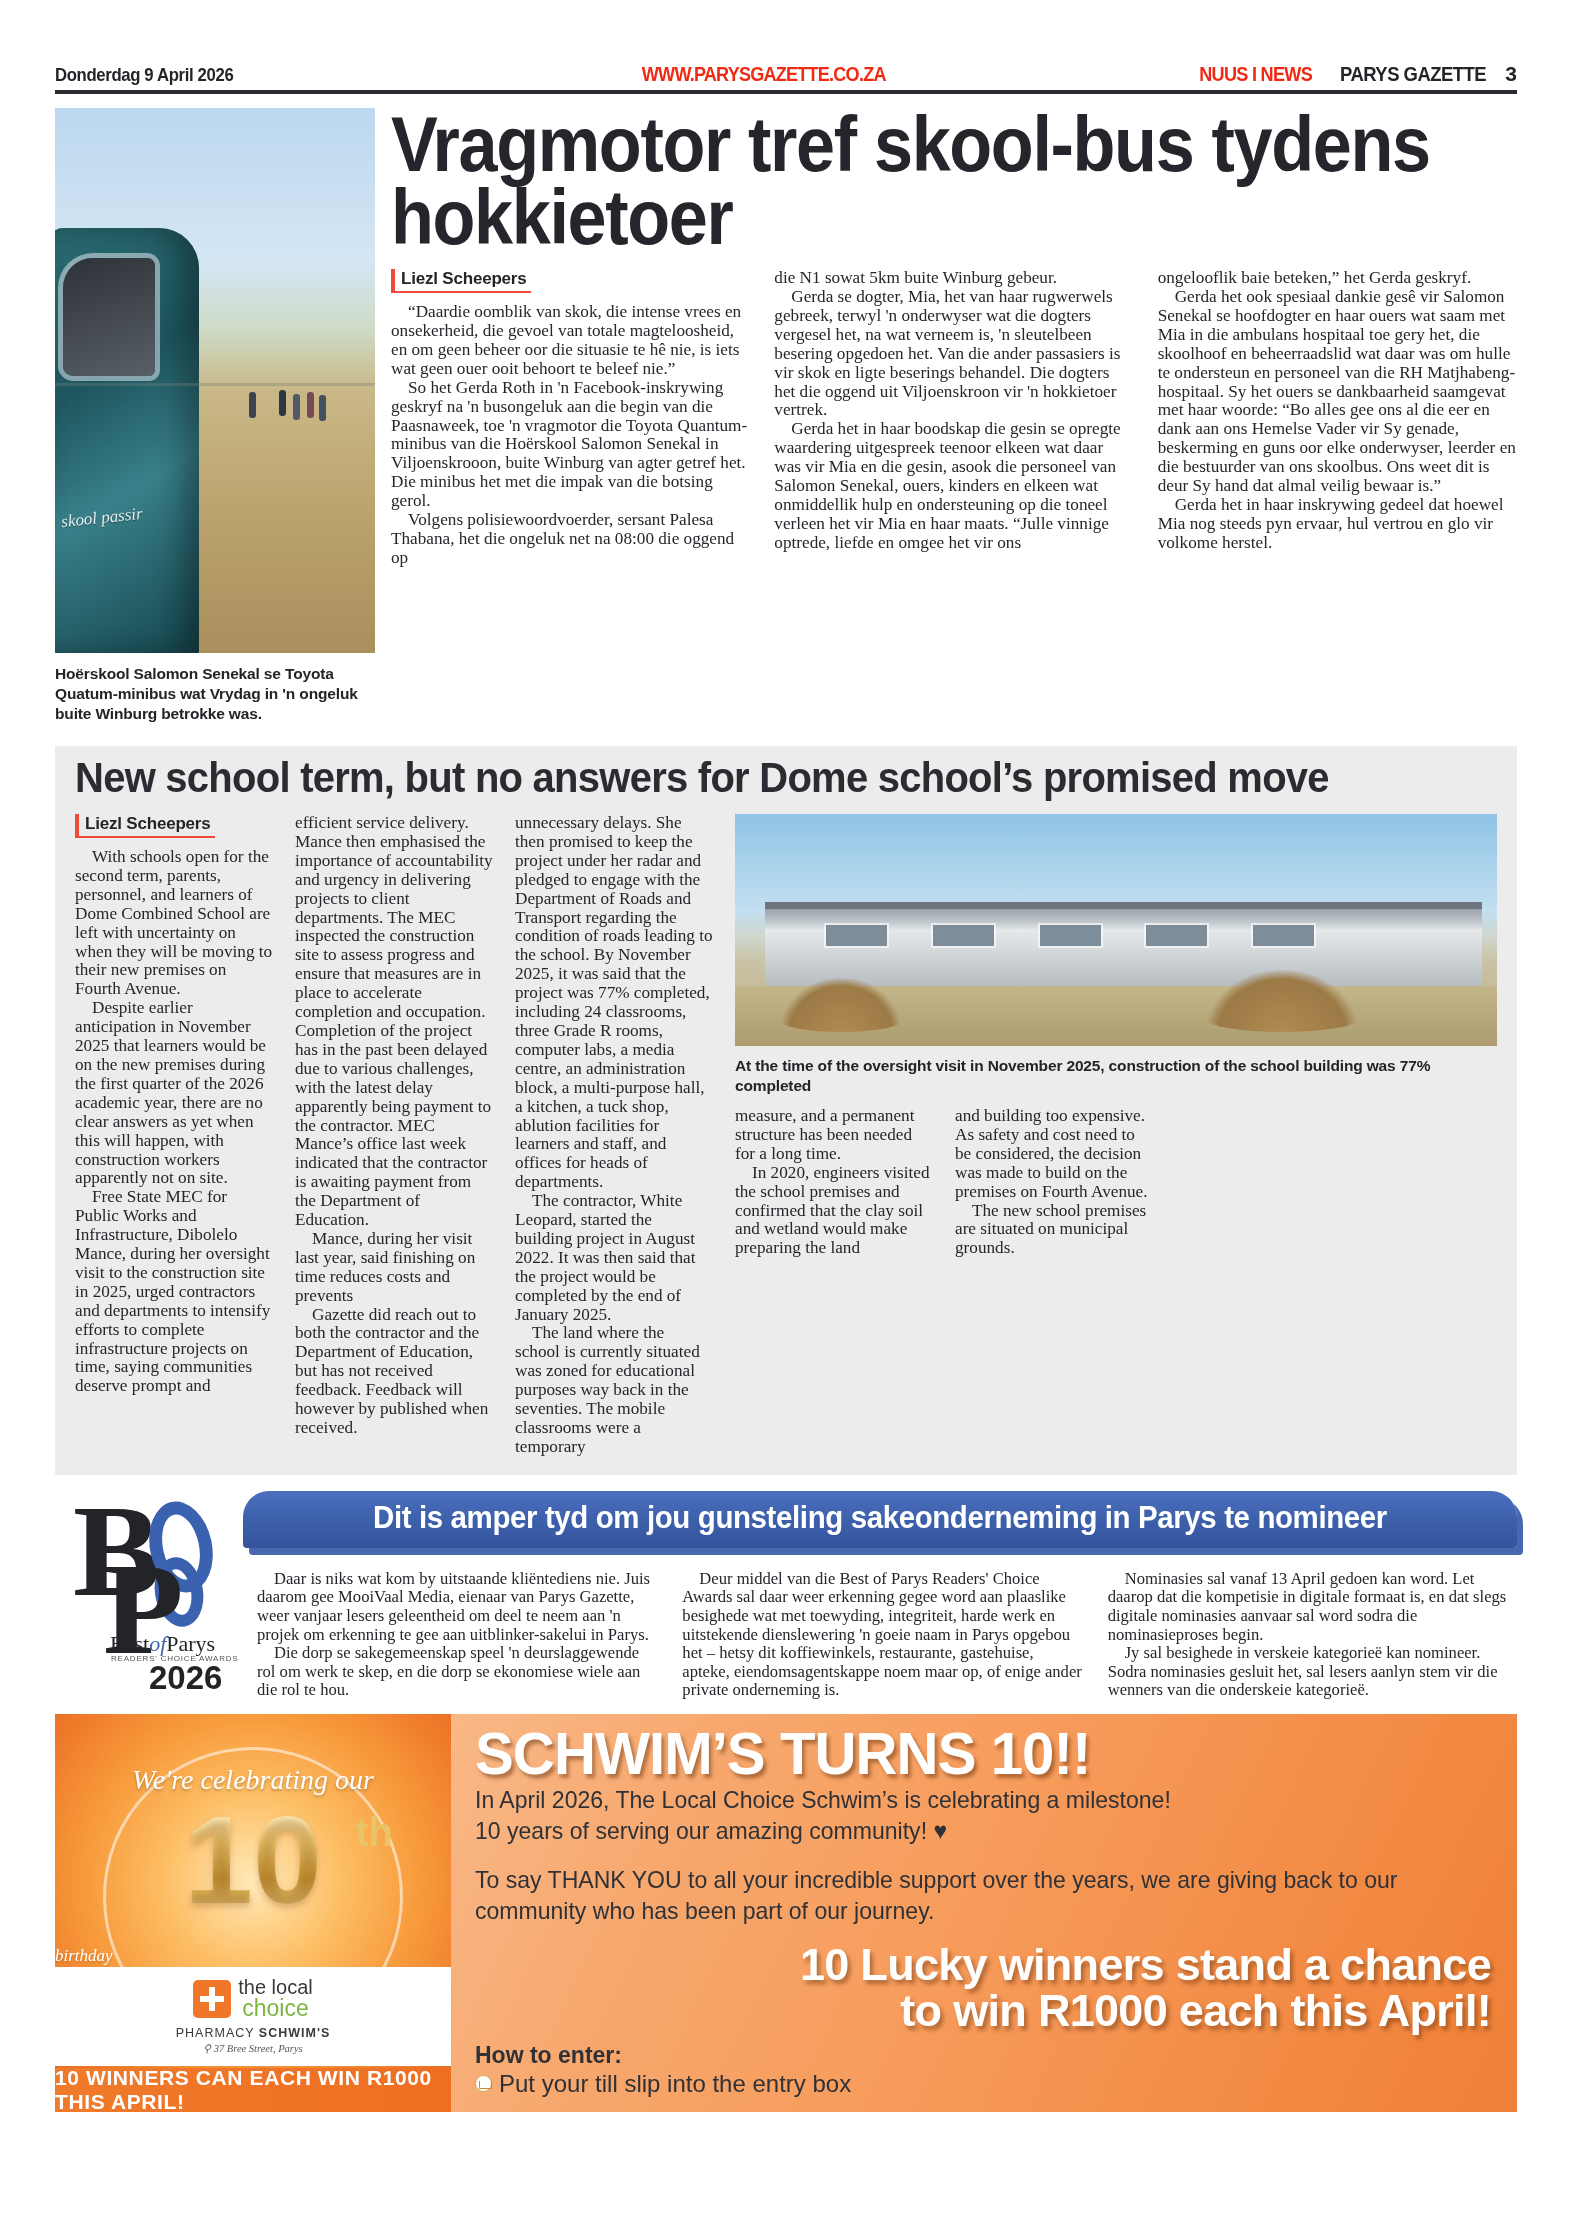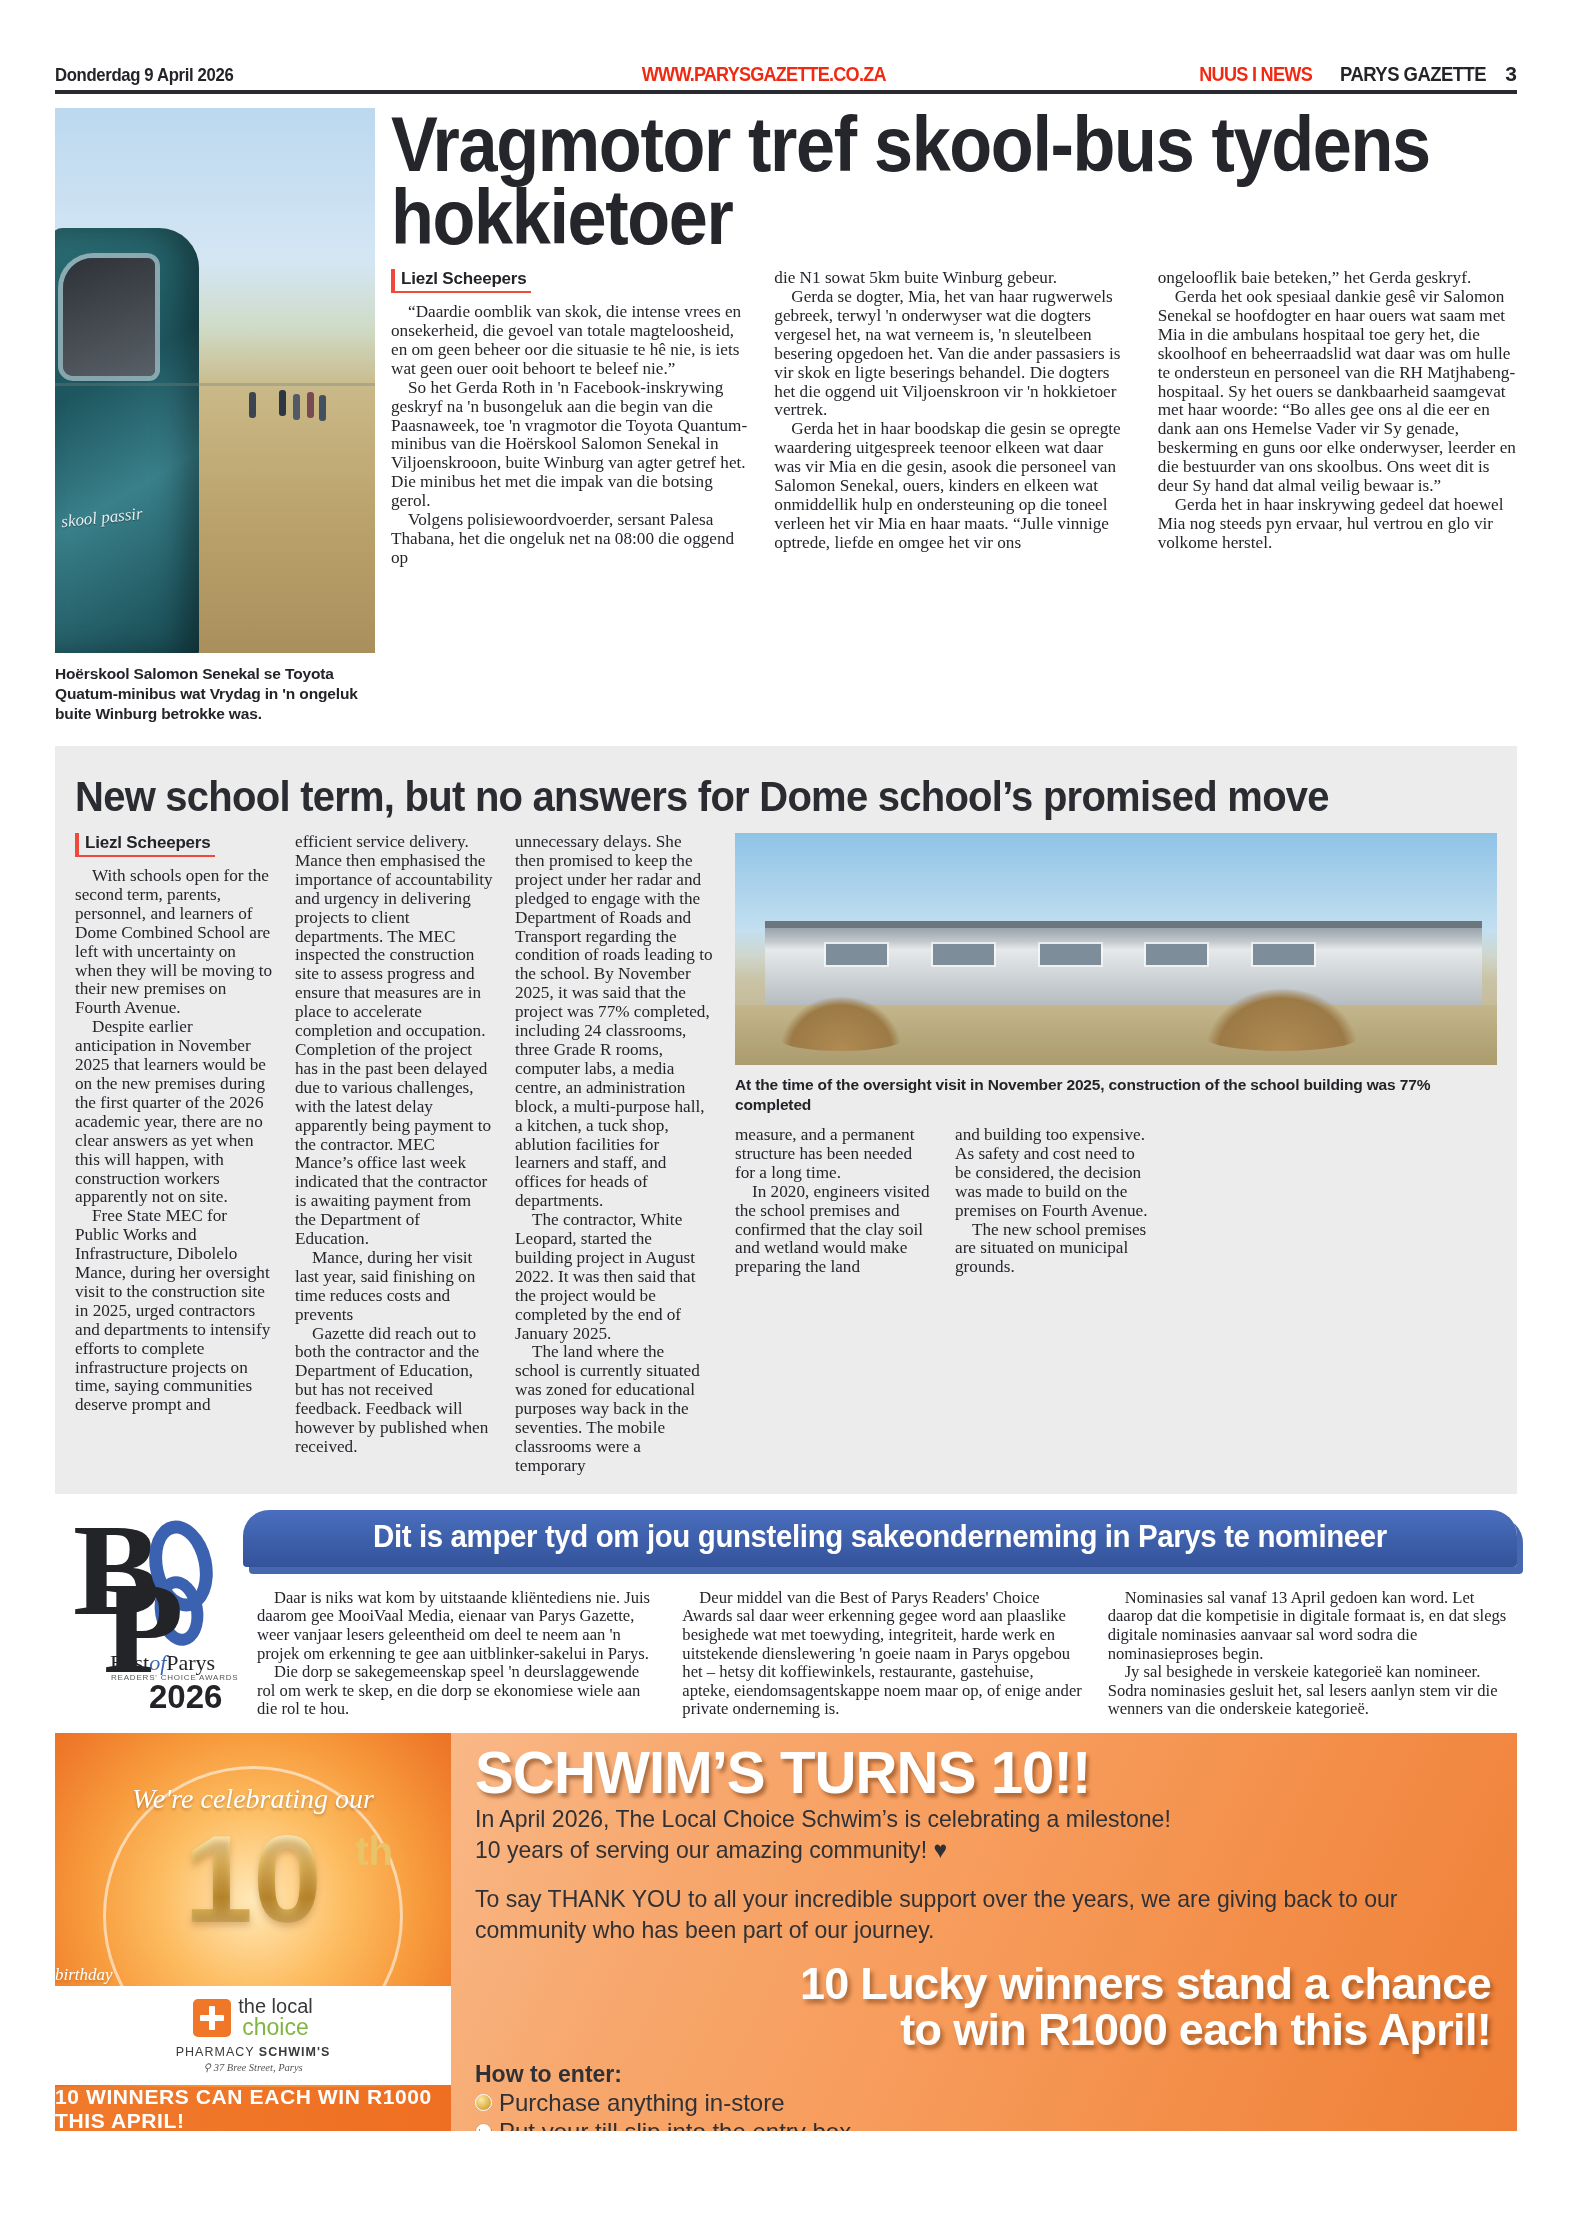--- a/index.html
+++ b/index.html
@@ -117,21 +117,21 @@
   p.body {
     font-family: "Liberation Serif", serif;
     font-size: 17.2px; line-height: 18.9px; text-align: left;
     text-indent: 17px; color: #25262b; hyphens: none;
   }
   p.body.noind { text-indent: 0; }
 
   
   .art2 {
     background: #ececec; margin-top: 22px;
-    padding: 26px 20px 18px 20px; position: relative;
+    padding: 7px 20px 18px 20px; position: relative;
   }
   .head2 {
     font-family: "Liberation Sans Narrow", "Liberation Sans", sans-serif;
     font-size: 43px; font-weight: 700; letter-spacing: -0.8px;
     color: #2b2c31; transform: scaleX(0.93); transform-origin: left center;
     white-space: nowrap; margin-bottom: 12px;
   }
   .art2-grid { display: flex; gap: 22px; }
   .a2col { width: 198px; flex: none; }
   .a2right { flex: 1; }
@@ -490,24 +490,20 @@
 
     <div class="ad-right">
       <div class="ad-h1">SCHWIM’S TURNS 10!!</div>
       <div class="ad-p">In April 2026,  The Local Choice Schwim’s is celebrating a milestone!</div>
       <div class="ad-p">10 years of serving our amazing community! ♥</div>
       <div class="ad-p" style="margin-top:18px">To say THANK YOU to all your incredible support over the years, we are giving back to our community who has been part of our journey.</div>
       <div class="ad-h2">10 Lucky winners stand a chance</div>
       <div class="ad-h2" style="margin-top:0">to win R1000 each this April!</div>
       <div class="ad-how">How to enter:</div>
       <div class="ad-li">
-        <span class="bullet-coin"></span>
-        <span>Purchase anything in-store</span>
-      </div>
-      <div class="ad-li">
         <span class="bullet-slip"></span>
         <span>Put your till slip into the entry box</span>
       </div>
 
     </div>
   </div>
 
 </div>
 
 </body></html>

